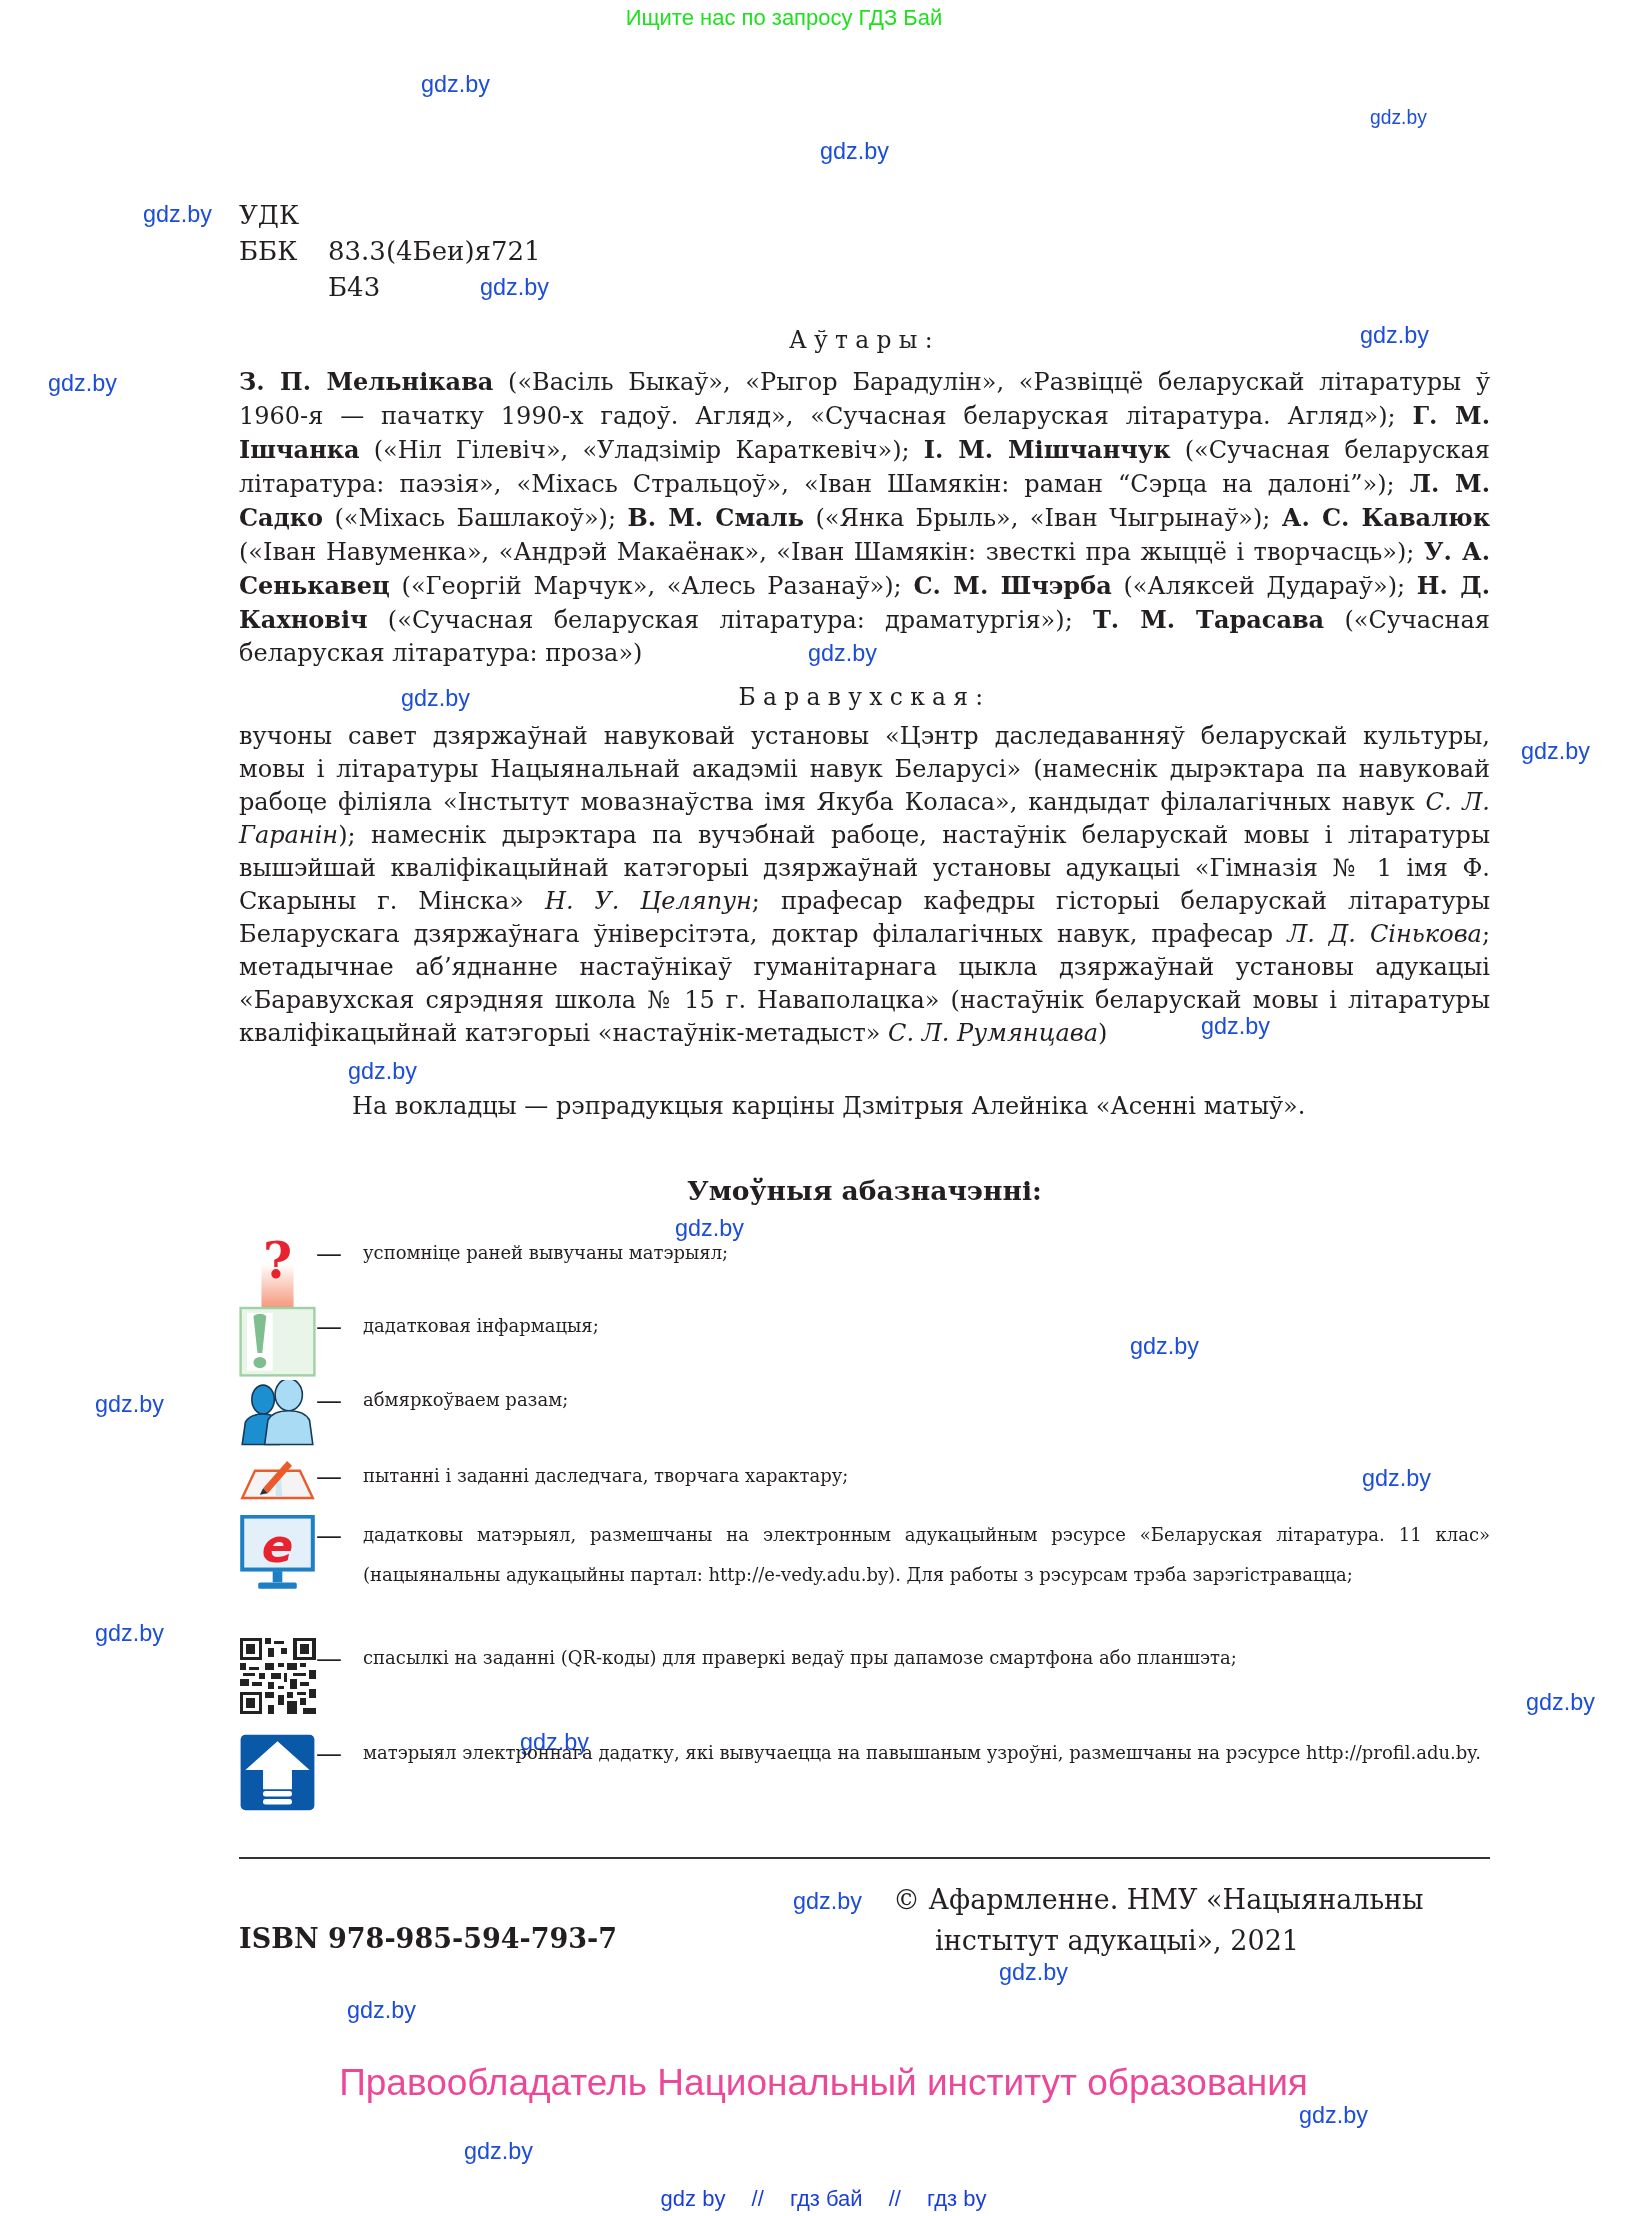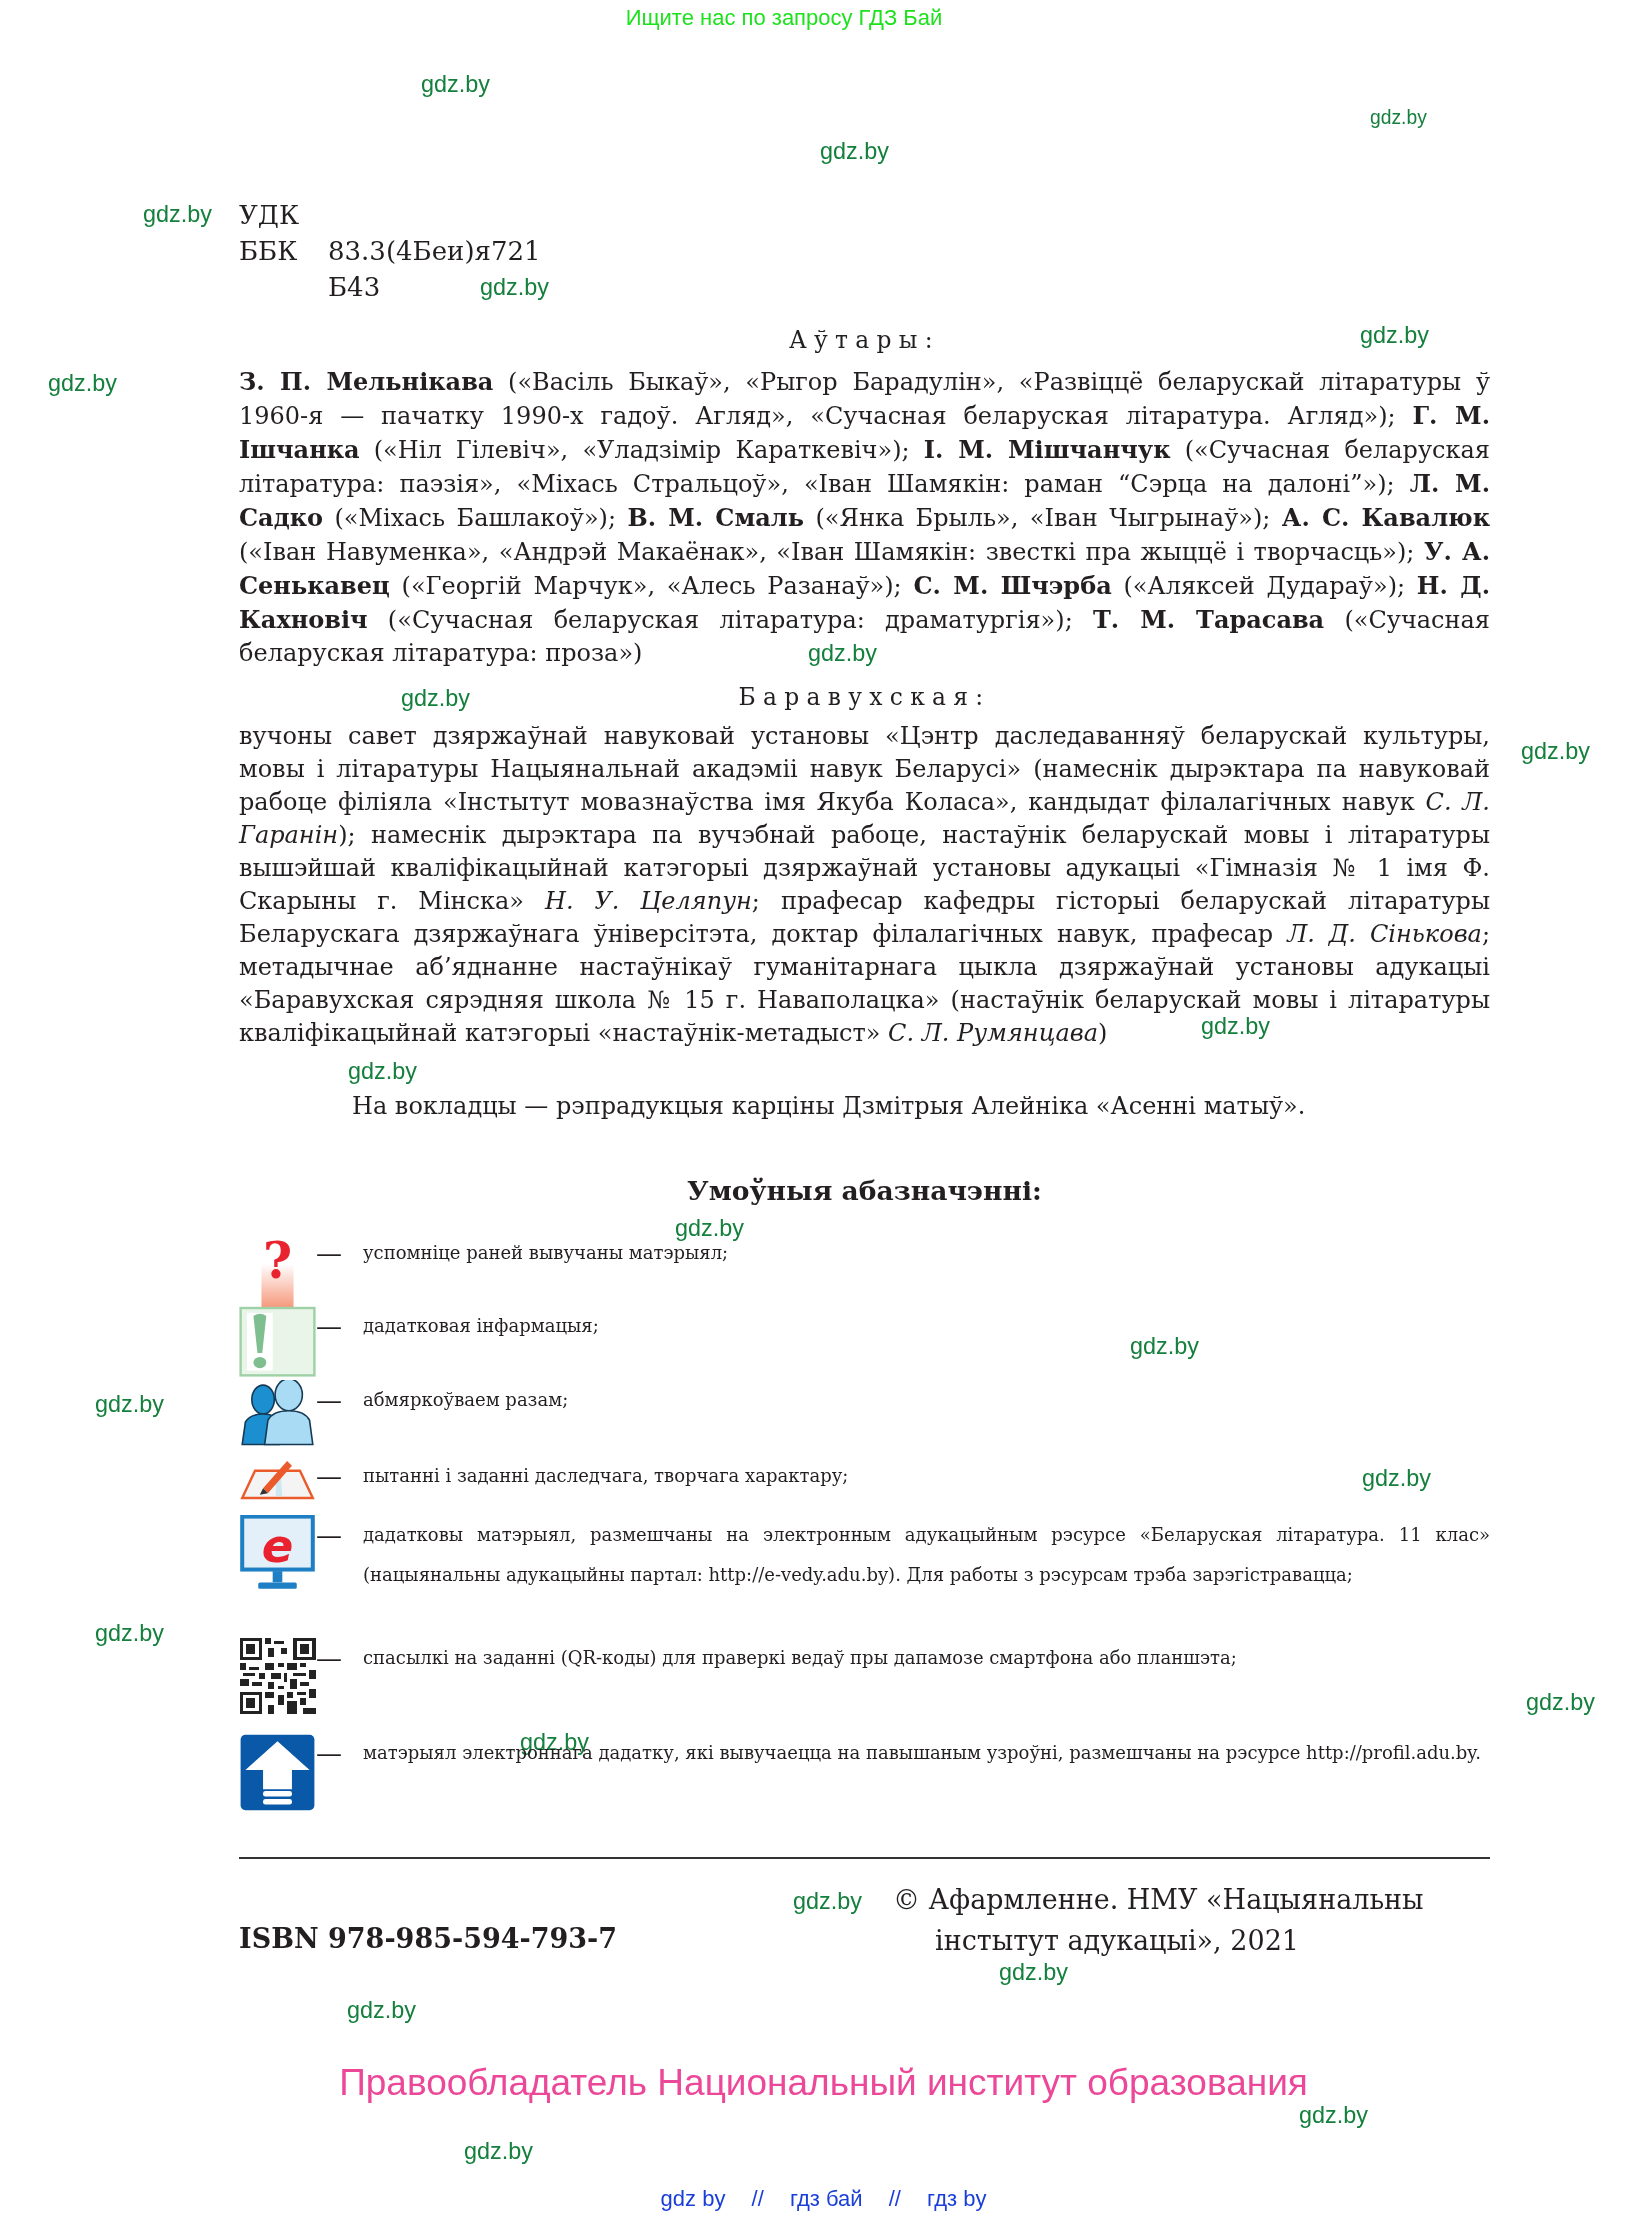--- a/index.html
+++ b/index.html
@@ -1,17 +1,17 @@
 <!DOCTYPE html>
 <html style="font-size:13px"><head>
 <meta charset="utf-8">
 <style>
   html, body { margin: 0; padding: 0; background: #ffffff; }
   body { width: 1647px; height: 2216px; position: relative; overflow: hidden; font-family: "DejaVu Serif", "Liberation Serif", serif; color: #231f20; }
-  .wm { position: absolute; font-family: "Liberation Sans", "DejaVu Sans", sans-serif; color: #15803d; font-size: 23.4px; line-height: 1; white-space: nowrap; }
+  .wm { position: absolute; font-family: "Liberation Sans", "DejaVu Sans", sans-serif; color: #1d4ed8; font-size: 23.4px; line-height: 1; white-space: nowrap; }
   .wm.small { font-size: 19.3px; }
   .top-banner { position: absolute; top: 4.8px; left: 0; width: 1568px; text-align: center; font-family: "Liberation Sans", "DejaVu Sans", sans-serif; font-size: 22px; color: #1ee11e; }
   .udk { position: absolute; left: 239px; top: 197px; font-size: 26px; line-height: 36px; }
   .udk .row { display: flex; }
   .udk .lab { width: 89px; }
   .section-title { position: absolute; width: 1251px; left: 239px; text-align: center; font-size: 23.4px; letter-spacing: 7.3px; }
   .para { position: absolute; left: 239px; width: 1251px; font-size: 24px; line-height: 33px; text-align: justify; }
   .para b { font-weight: bold; }
   .para i { font-style: italic; }
   .cover-note { position: absolute; left: 352px; top: 1092px; font-size: 24px; }

